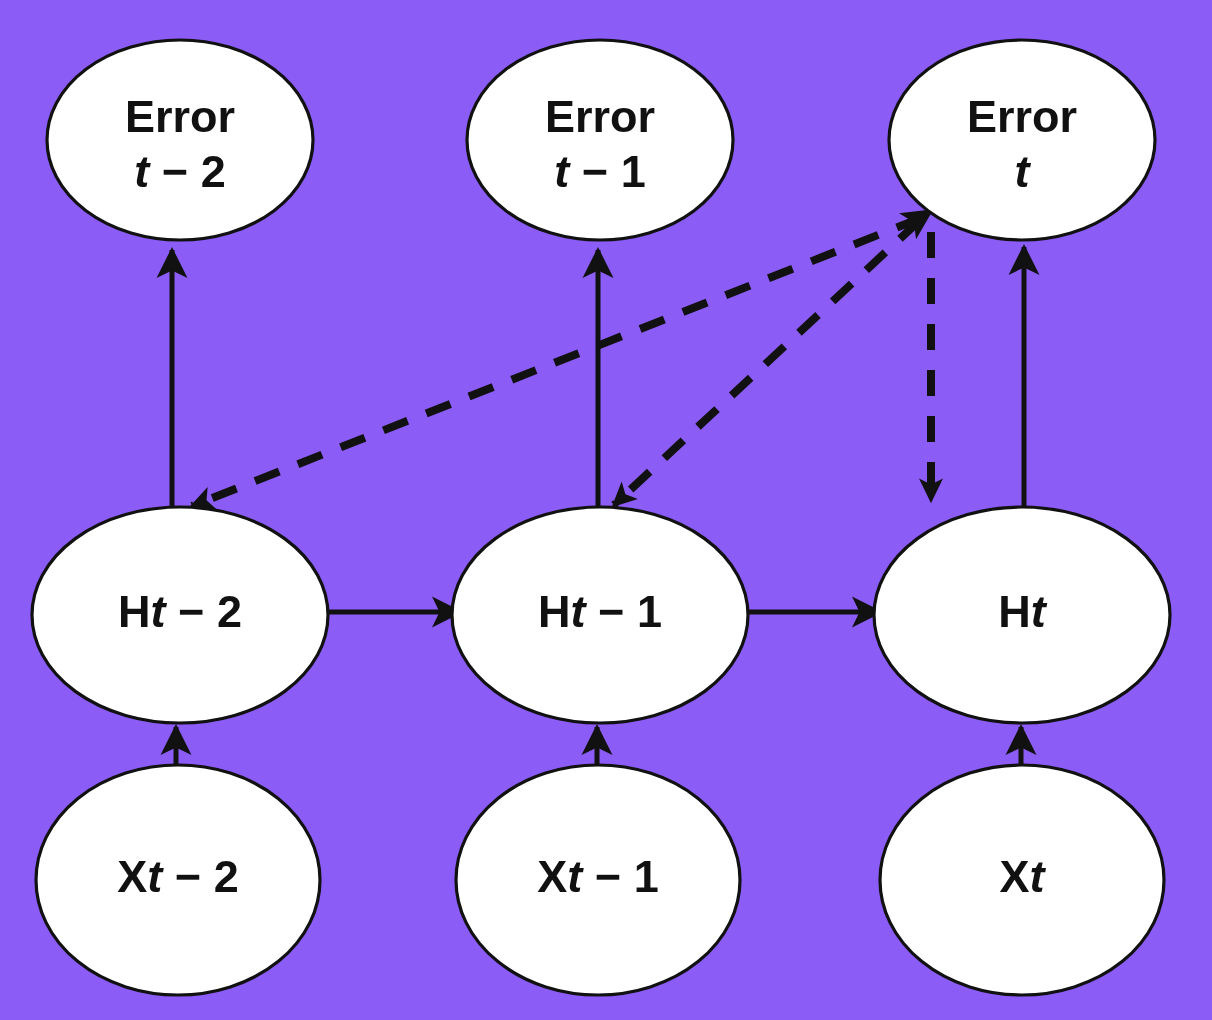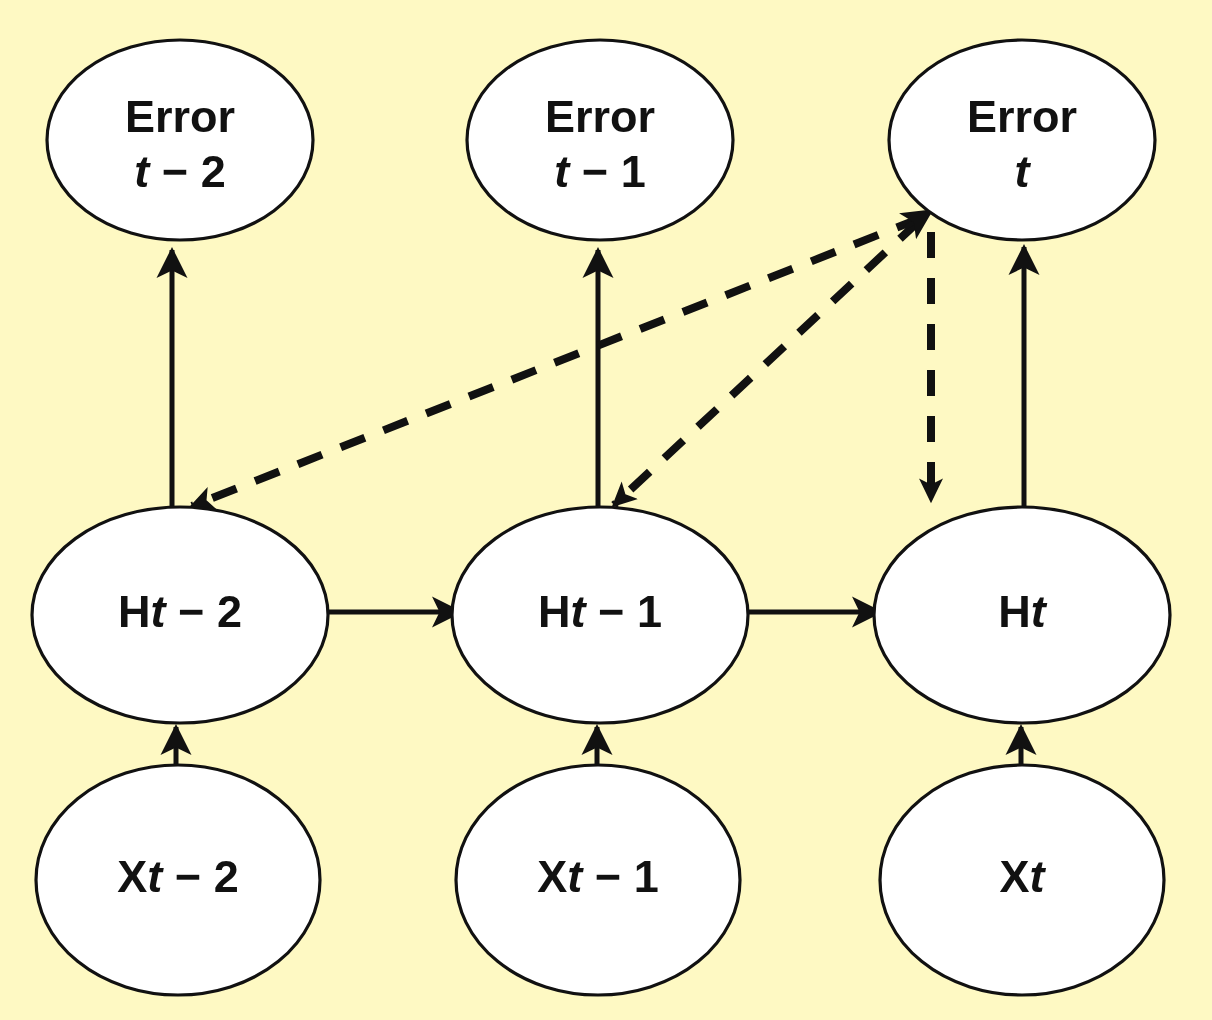--- a/index.html
+++ b/index.html
@@ -11,21 +11,21 @@
   body {
     width: 1212px;
     height: 1020px;
     overflow: hidden;
     font-family: "Liberation Sans", sans-serif;
   }
   #diagram-root {
     position: relative;
     width: 1212px;
     height: 1020px;
-    background: #fef9c3;
+    background: #8b5cf6;
   }
   svg#rnn-svg {
     display: block;
     width: 1212px;
     height: 1020px;
   }
   .node-ellipse {
     fill: #ffffff;
     stroke: #111111;
     stroke-width: 3.2;

